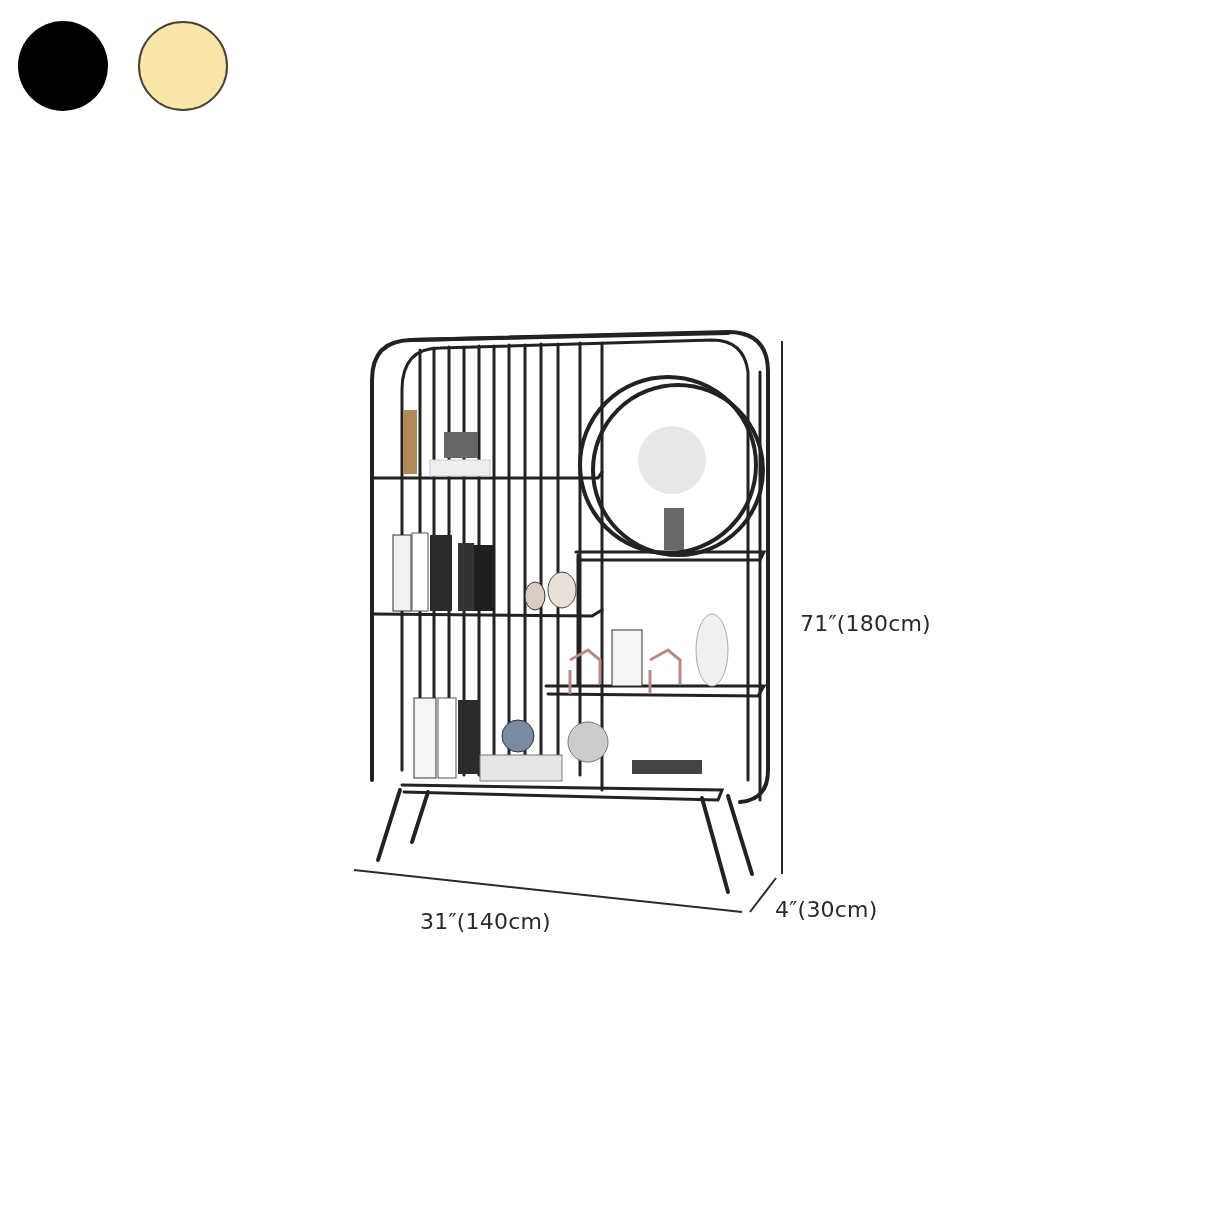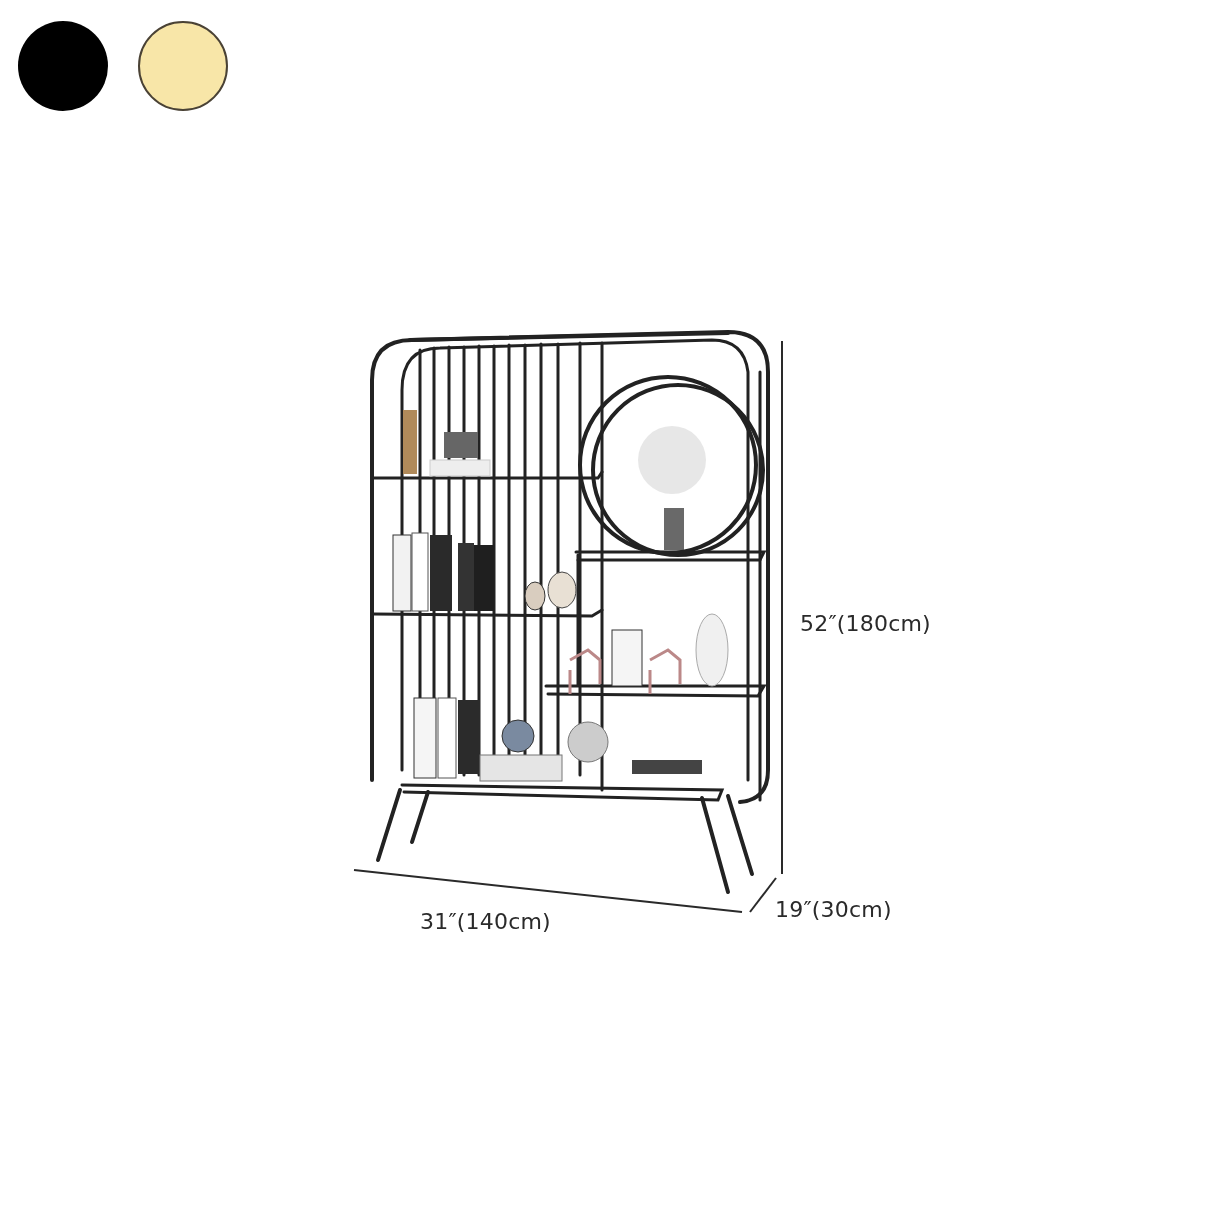--- a/index.html
+++ b/index.html
@@ -91,15 +91,15 @@
     <rect x="632" y="760" width="70" height="14" fill="#444"></rect>
   </g>
 
   <g stroke="#2a2a2a" stroke-width="2" fill="none">
     <line x1="782" y1="341" x2="782" y2="874"></line>
     <line x1="354" y1="870" x2="742" y2="912"></line>
     <line x1="750" y1="912" x2="776" y2="878"></line>
   </g>
 </svg>
 
-<div class="dim-label" id="lbl-height">52″(180cm)</div>
+<div class="dim-label" id="lbl-height">71″(180cm)</div>
 <div class="dim-label" id="lbl-width">31″(140cm)</div>
-<div class="dim-label" id="lbl-depth">19″(30cm)</div>
+<div class="dim-label" id="lbl-depth">4″(30cm)</div>
 
 </body></html>

